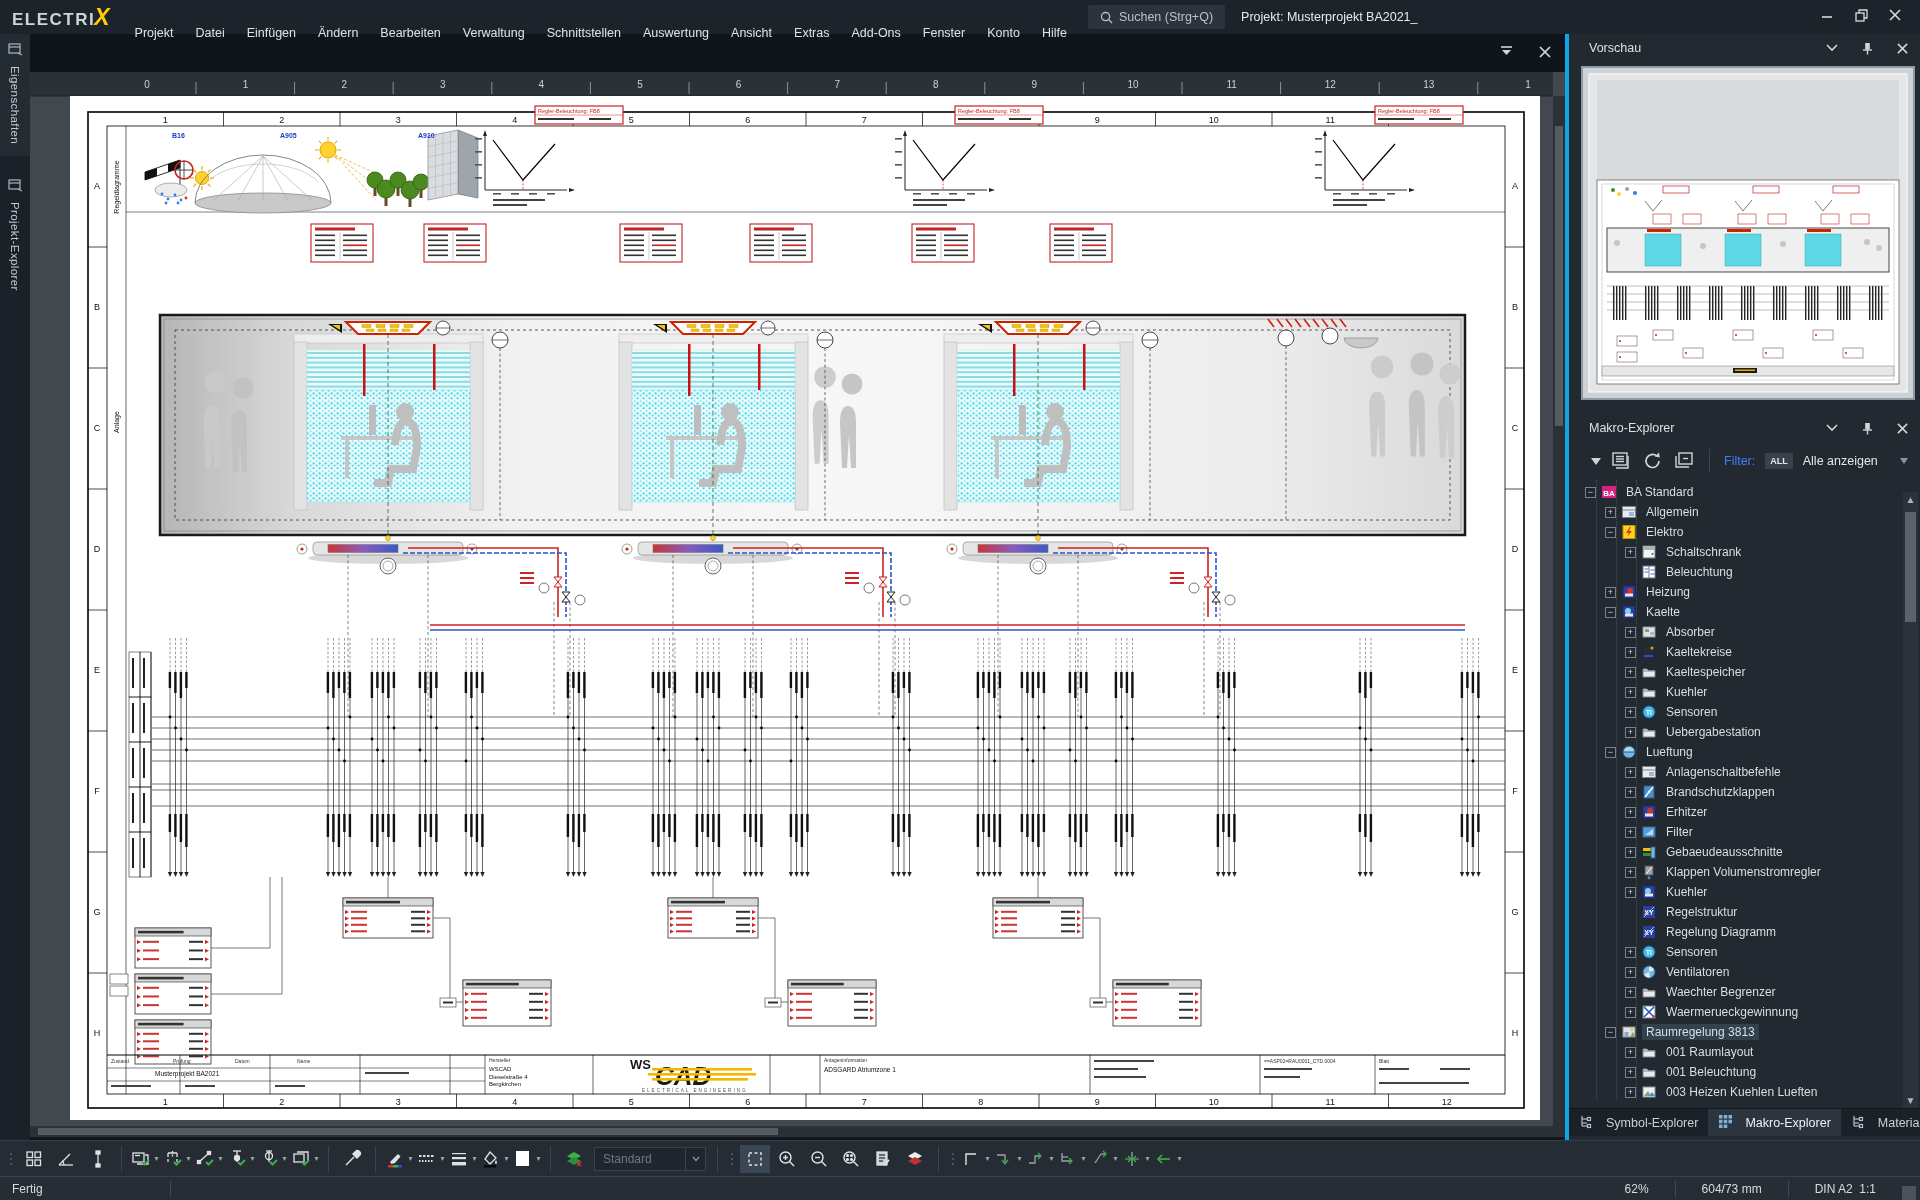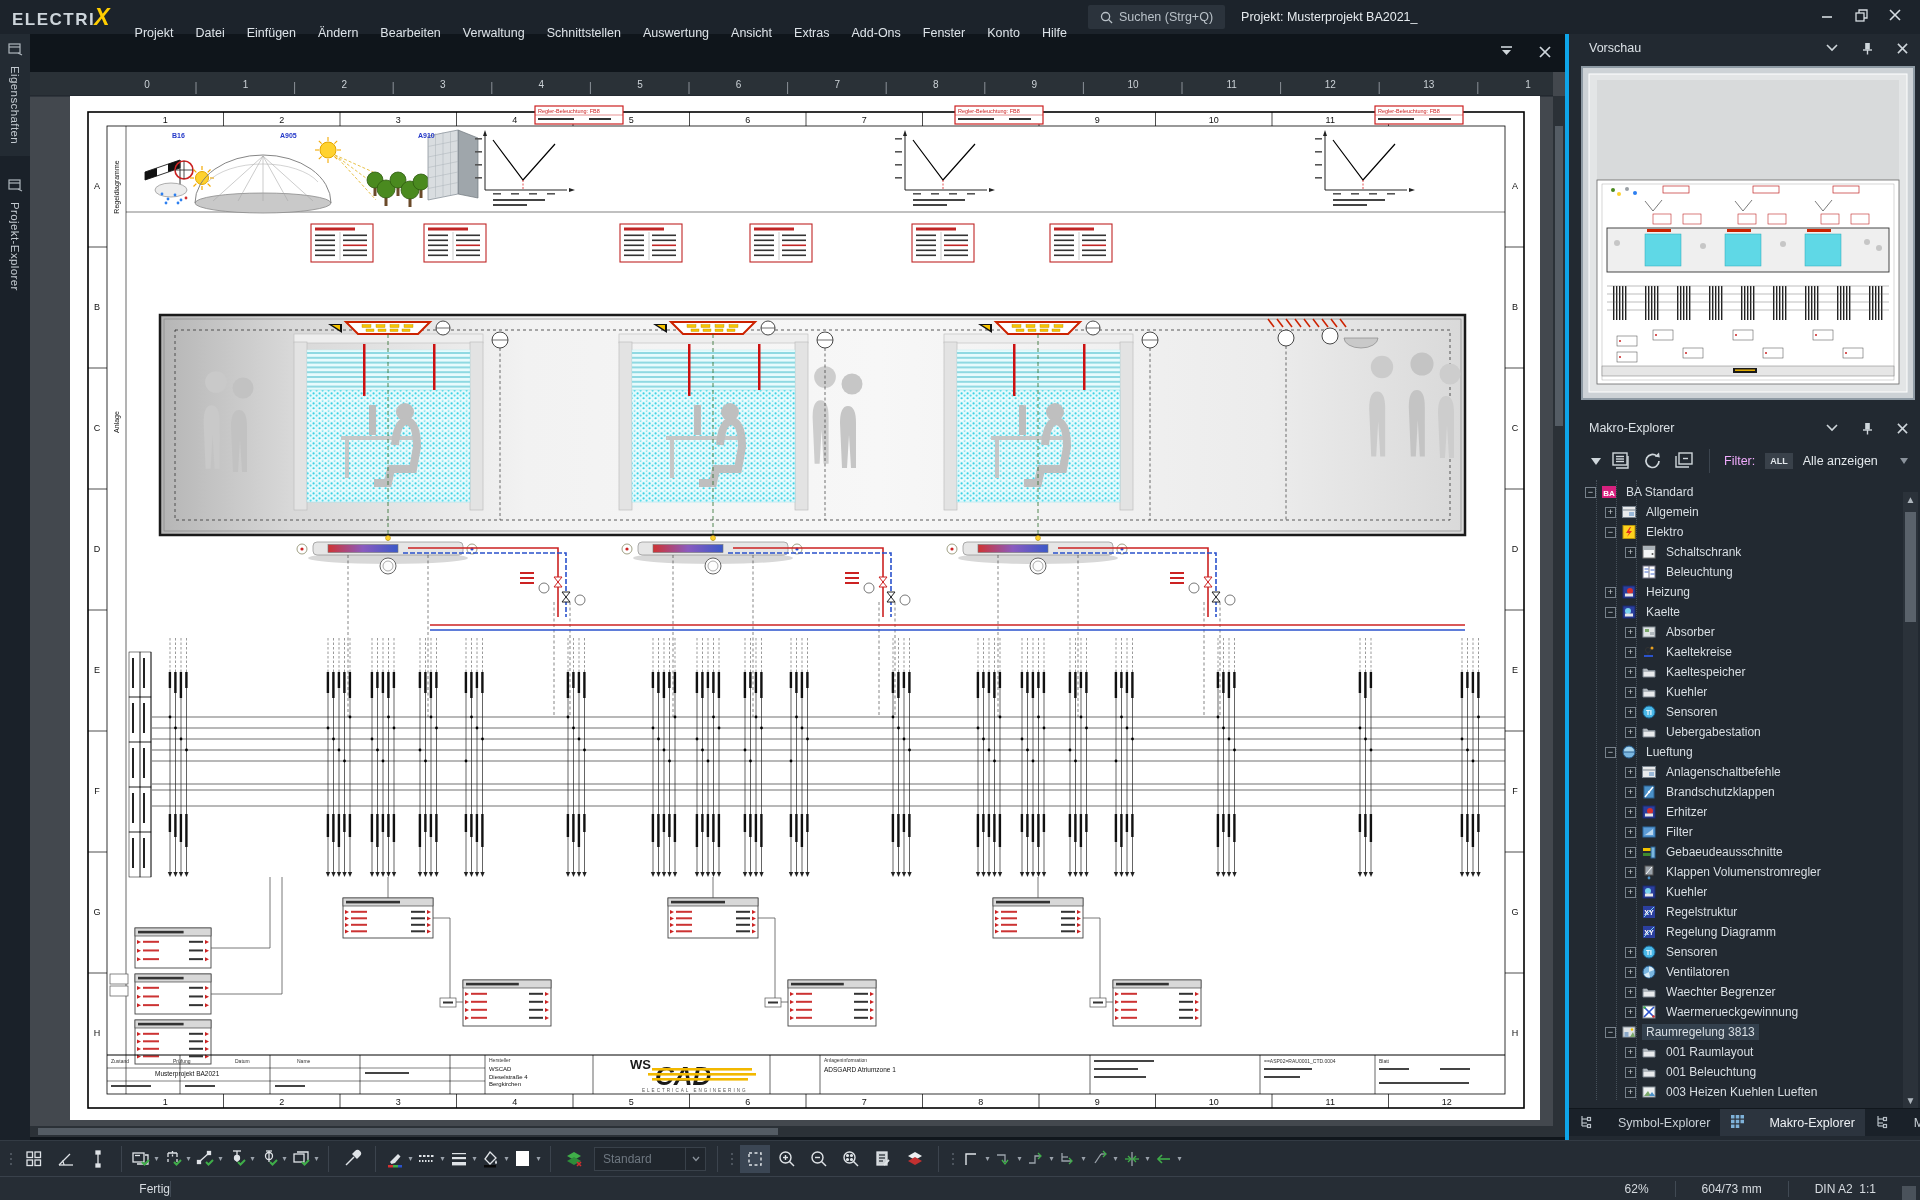--- a/index.html
+++ b/index.html
@@ -48,60 +48,60 @@
   
   #rightpanel { position:absolute; left:1565px; top:34px; width:355px; height:1142px; background:#222931; z-index:20;
     border-left:4px solid #0ea5e9; }
   .panel-header { height:28px; display:flex; align-items:center; color:#dbe1e6; font-size:12.5px; padding:0 12px 0 20px; }
   .panel-header .ph-title { flex:1; }
   .panel-header .ph-icons { display:flex; gap:24px; align-items:center; color:#cfd6db; }
   #thumb-frame { margin:4px 8px 0 12px; width:334px; height:334px; border:2px solid #8e9aa4; background:#cdd2d6; }
   #makro-header { margin-top:14px; }
   #makro-toolbar { height:38px; display:flex; align-items:center; gap:10px; padding:0 10px 0 22px; color:#cfd6db; }
   #makro-toolbar .mt-sep { width:1px; height:24px; background:#3c454f; margin:0 4px; }
-  #makro-toolbar .filter-label { color:#f0abfc; font-size:12.5px; }
+  #makro-toolbar .filter-label { color:#3b82f6; font-size:12.5px; }
   #all-badge { background:#39414a; color:#e3e8ec; font-size:9px; font-weight:bold; padding:3px 5px; }
   #filter-combo { color:#e3e8ec; font-size:12.5px; flex:1; display:flex; justify-content:space-between; align-items:center; padding-right:2px; }
 
   #tree { position:relative; height:620px; overflow:hidden; padding-top:2px; }
   .tree-guides { position:absolute; top:0; bottom:0; width:0; border-left:1px dotted #46505a; }
   .tree-row { position:relative; height:20px; display:flex; align-items:center; gap:5px; }
   .tree-row .expander { width:11px; height:11px; background:#1f262d; border:1px solid #78828c; color:#cfd6db;
     font-size:9px; line-height:9px; text-align:center; flex:none; }
   .tree-row .exp-spacer { width:11px; flex:none; }
   .tree-row .t-icon { width:16px; height:16px; flex:none; display:flex;text-align:center; }
   .tree-row .t-label { color:#d9dfe4; font-size:12px; white-space:nowrap; padding:1px 4px; }
   .tree-row.selected .t-label { background:#33404d; }
   #tree-scroll { position:absolute; right:2px; top:458px; width:15px; height:616px; background:#2b323a; }
   #tree-scroll .thumb { position:absolute; left:2px; top:20px; width:11px; height:110px; background:#5a626b; }
   #tree-scroll .arr { position:absolute; left:0; width:15px; color:#aeb6bd; font-size:10px; text-align:center; }
 
   #explorer-tabs { position:absolute; left:0; top:1074px; width:355px; height:28px; background:#1a2129;
     display:flex; align-items:stretch; border-top:1px solid #11171d; }
-  .exp-tab { display:flex; align-items:center; gap:24px; padding:0 10px; color:#c9d0d6; font-size:12.5px; white-space:nowrap;text-align:right; }
+  .exp-tab { display:flex; align-items:center; gap:12px; padding:0 10px; color:#c9d0d6; font-size:12.5px; white-space:nowrap;text-align:right; }
   .exp-tab.active { background:#2c343e; color:#eef1f4; }
 
   
   #toolbar { position:absolute; left:0; top:1140px; width:1920px; height:36px; background:#252c34;
     border-top:1px solid #333b44; display:flex; align-items:center; padding-left:4px; z-index:30; }
   .tb-btn { position:relative; height:28px; min-width:30px; display:flex; align-items:center; justify-content:center; margin:0 1px; }
   .tb-btn.active { background:#3b4654; }
   .tb-btn .caret { color:#9aa2ab; font-size:8px; margin-left:3px; }
   .tb-sep { width:1px; height:26px; background:#3c444e; margin:0 7px; }
   .tb-grip { width:8px; height:26px; display:flex; flex-direction:column; justify-content:center; gap:3px; align-items:center; margin:0 3px; }
   .tb-grip i { width:2px; height:2px; background:#5a626b; border-radius:50%; display:block; }
   #tb-combo { width:112px; height:24px; background:#20262d; border:1px solid #39414a; color:#6e7780;
     font-size:12px; display:flex; align-items:center; justify-content:space-between; padding:0 0 0 8px; margin:0 4px; }
   #tb-combo .cbtn { width:20px; height:22px; border-left:1px solid #39414a; display:flex; align-items:center; justify-content:center; color:#8a929b; }
 
   
   #statusbar { position:absolute; left:0; top:1176px; width:1920px; height:24px; background:#262d35;
     border-top:1px solid #39414b; display:flex; align-items:center; color:#d7dce1; font-size:12px; z-index:31; }
   .sb-sep { width:1px; height:16px; background:#414a54; }
-  #sb-left { width:170px; padding-left:12px;text-align:right; }
+  #sb-left { width:170px; padding-left:12px; }
   #sb-spacer { flex:1; }
   .sb-cell { padding:0 26px; }
   #sb-grip { width:14px; height:14px; margin-right:4px; background:#4a525b; align-self:flex-end; }
 </style>
 </head>
 <body>
 
 <div id="app">
 
   <header id="menubar">

